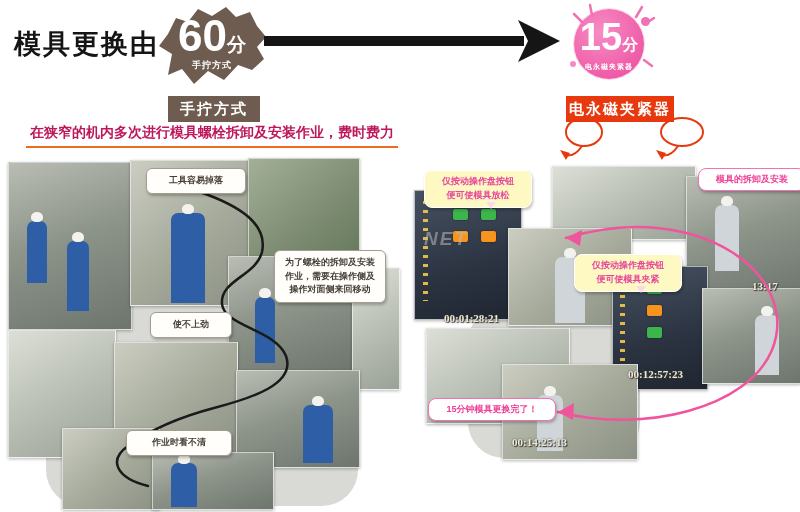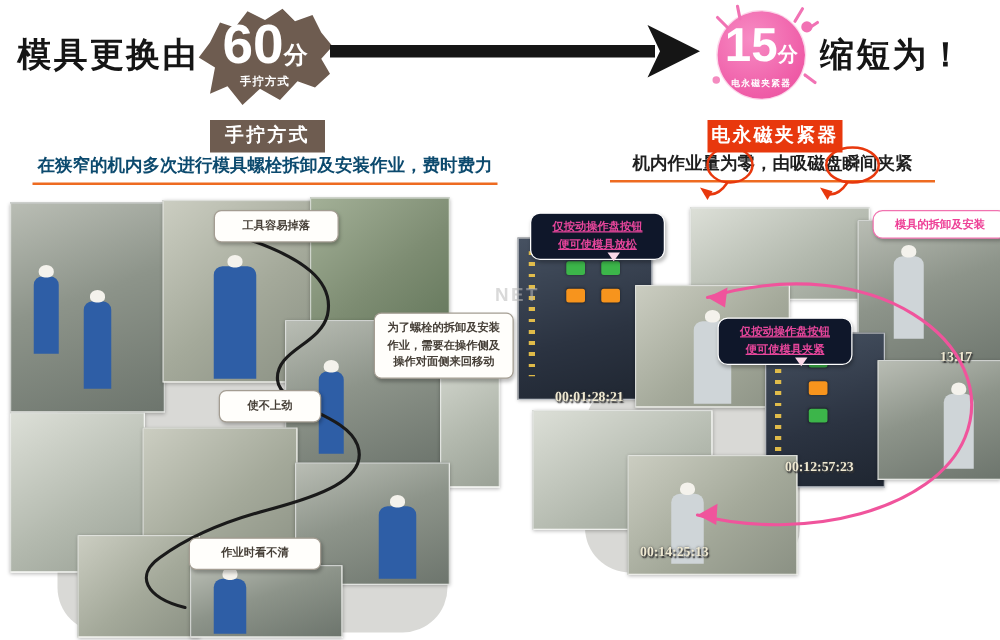--- a/index.html
+++ b/index.html
@@ -19,21 +19,21 @@
   .p-circle::after{content:"";position:absolute;left:-4px;bottom:12px;width:6px;height:6px;border-radius:50%;background:#f48bc0;}
   .pc-txt{left:574px;top:18px;width:70px;text-align:center;color:#fff;line-height:1;}
   .pc-big{font-size:38px;font-weight:700;}
   .pc-unit{font-size:16px;font-weight:700;}
   .pc-sub{left:570px;top:62px;width:78px;text-align:center;color:#fff;font-size:7px;font-weight:700;letter-spacing:1px;}
   
   .sec-box{height:26px;line-height:26px;text-align:center;color:#fff;font-size:15px;font-weight:700;letter-spacing:2px;}
   .box-brown{background:#6e5c50;}
   .box-red{background:#e8380d;}
   .sec-sub{font-size:14px;font-weight:700;white-space:nowrap;padding-bottom:4px;border-bottom:2px solid #ee6b21;text-align:center;}
-  .sub-left{color:#0c4a6e;}
+  .sub-left{color:#be185d;}
   .sub-right{color:#1f1f1f;}
   
   .photo{position:absolute;border:1px solid rgba(255,255,255,.65);box-shadow:0 1px 3px rgba(0,0,0,.28);}
   .ph-machine{background:linear-gradient(160deg,#b9bdb4 0%,#8d948a 45%,#6d756d 100%);}
   .ph-light{background:linear-gradient(150deg,#dcdfd7 0%,#b3b9ae 60%,#9aa196 100%);}
   .ph-dark{background:linear-gradient(165deg,#465161 0%,#2b3341 60%,#1f2631 100%);}
   .ph-green{background:linear-gradient(140deg,#a3b097 0%,#7d8c72 60%,#677a5e 100%);}
   .ph-interior{background:linear-gradient(140deg,#cbcdc1 0%,#a4a99a 55%,#8b9184 100%);}
   .blob-bg{position:absolute;background:#d9d9d6;border-radius:36px;}
   .worker{position:absolute;border-radius:7px 7px 0 0;}
@@ -42,25 +42,25 @@
   .worker::before{content:"";position:absolute;left:50%;top:-9px;transform:translateX(-50%);
                   width:12px;height:10px;border-radius:50% 50% 40% 40%;background:#f4f2ec;}
   .pbtn{position:absolute;width:15px;height:11px;border-radius:2px;box-shadow:0 0 2px rgba(0,0,0,.5);}
   .pbtn.g{background:#3cb54a;} .pbtn.o{background:#f7941d;}
   .ledcol{position:absolute;width:5px;background:repeating-linear-gradient(#ffd24a 0 3px,transparent 3px 9px);opacity:.85;}
   .ts{position:absolute;font-family:Liberation Serif, serif;
       font-size:11px;font-weight:700;color:#efe9d2;text-shadow:0 0 2px #444,1px 1px 1px #333;white-space:nowrap;}
   
   .callout{position:absolute;white-space:pre-line;text-align:center;font-weight:700;border-radius:6px;
            box-shadow:1px 2px 3px rgba(0,0,0,.25);}
-  .co-white{background:#fffefb;border:1px solid #a49d92;color:#463f37;font-size:9px;line-height:1.5;padding:5px 7px;margin-left:25px;}
-  .co-pink{background:#0f172a;border:1.5px solid #fff;color:#e6469b;font-size:9px;line-height:1.55;padding:4px 7px;border-radius:8px;text-decoration:underline;}
+  .co-white{background:#fffefb;border:1px solid #a49d92;color:#463f37;font-size:9px;line-height:1.5;padding:5px 7px;}
+  .co-pink{background:#fef9c3;border:1.5px solid #fff;color:#e6469b;font-size:9px;line-height:1.55;padding:4px 7px;border-radius:8px;}
   .co-pink::after{content:"";position:absolute;left:58%;bottom:-7px;border:5px solid transparent;border-top:7px solid #fcd9e9;}
   .co-pout{background:#fff;border:1.5px solid #f173b0;color:#ee3f96;font-size:9px;line-height:1.4;padding:4px 8px;border-radius:8px;}
-  .watermark{color:rgba(185,185,185,.55);font-size:15px;letter-spacing:2px;font-weight:700;}
+  .watermark{color:rgba(185,185,185,.55);font-size:19px;font-style:italic;letter-spacing:2px;font-weight:700;margin-left:28px;}
   svg.overlay{position:absolute;left:0;top:0;pointer-events:none;}
 </style>
 </head>
 <body>
 
 <div id="stage">
 
   <div class="abs h-prefix" style="left:14px;top:26px;">模具更换由</div>
 
   <svg class="abs" style="left:156px;top:4px;" width="112" height="86" viewBox="0 0 112 86">
@@ -70,27 +70,25 @@
     <span class="blob-big">60</span><span class="blob-unit">分</span>
     <div class="blob-sub">手拧方式</div>
   </div>
 
   <div class="abs p-circle"></div>
   <div class="abs pc-txt">
     <span class="pc-big">15</span><span class="pc-unit">分</span>
   </div>
   <div class="abs pc-sub">电永磁夹紧器</div>
 
-  <div class="abs h-suffix" style="left:656px;top:26px;">缩短为！</div>
 
   <div class="abs sec-box box-brown" style="left:168px;top:96px;width:92px;">手拧方式</div>
   <div class="abs sec-sub sub-left" style="left:26px;top:124px;width:372px;">在狭窄的机内多次进行模具螺栓拆卸及安装作业，费时费力</div>
 
   <div class="abs sec-box box-red" style="left:566px;top:96px;width:108px;">电永磁夹紧器</div>
-  <div class="abs sec-sub sub-right" style="left:488px;top:122px;width:260px;">机内作业量为零，由吸磁盘瞬间夹紧</div>
 
   <div class="blob-bg" style="left:46px;top:244px;width:312px;height:262px;"></div>
 
   <div class="photo ph-machine" style="left:8px;top:162px;width:122px;height:166px;">
     <div class="worker w-blue" style="left:18px;top:58px;width:20px;height:62px;"></div>
     <div class="worker w-blue" style="left:58px;top:78px;width:22px;height:70px;"></div>
   </div>
   <div class="photo ph-interior" style="left:130px;top:160px;width:118px;height:144px;">
     <div class="worker w-blue" style="left:40px;top:52px;width:34px;height:90px;"></div>
   </div>
@@ -188,14 +186,15 @@
   <div class="callout co-white" style="left:274px;top:250px;width:96px;">为了螺栓的拆卸及安装
 作业，需要在操作侧及
 操作对面侧来回移动</div>
   <div class="callout co-white" style="left:126px;top:430px;width:90px;">作业时看不清</div>
 
   <div class="callout co-pink" style="left:424px;top:170px;width:92px;">仅按动操作盘按钮
 便可使模具放松</div>
   <div class="callout co-pout" style="left:698px;top:168px;width:90px;">模具的拆卸及安装</div>
   <div class="callout co-pink" style="left:574px;top:254px;width:92px;">仅按动操作盘按钮
 便可使模具夹紧</div>
+  <div class="callout co-pout" style="left:428px;top:398px;width:110px;">15分钟模具更换完了！</div>
 
 </div>
 
 </body></html>

